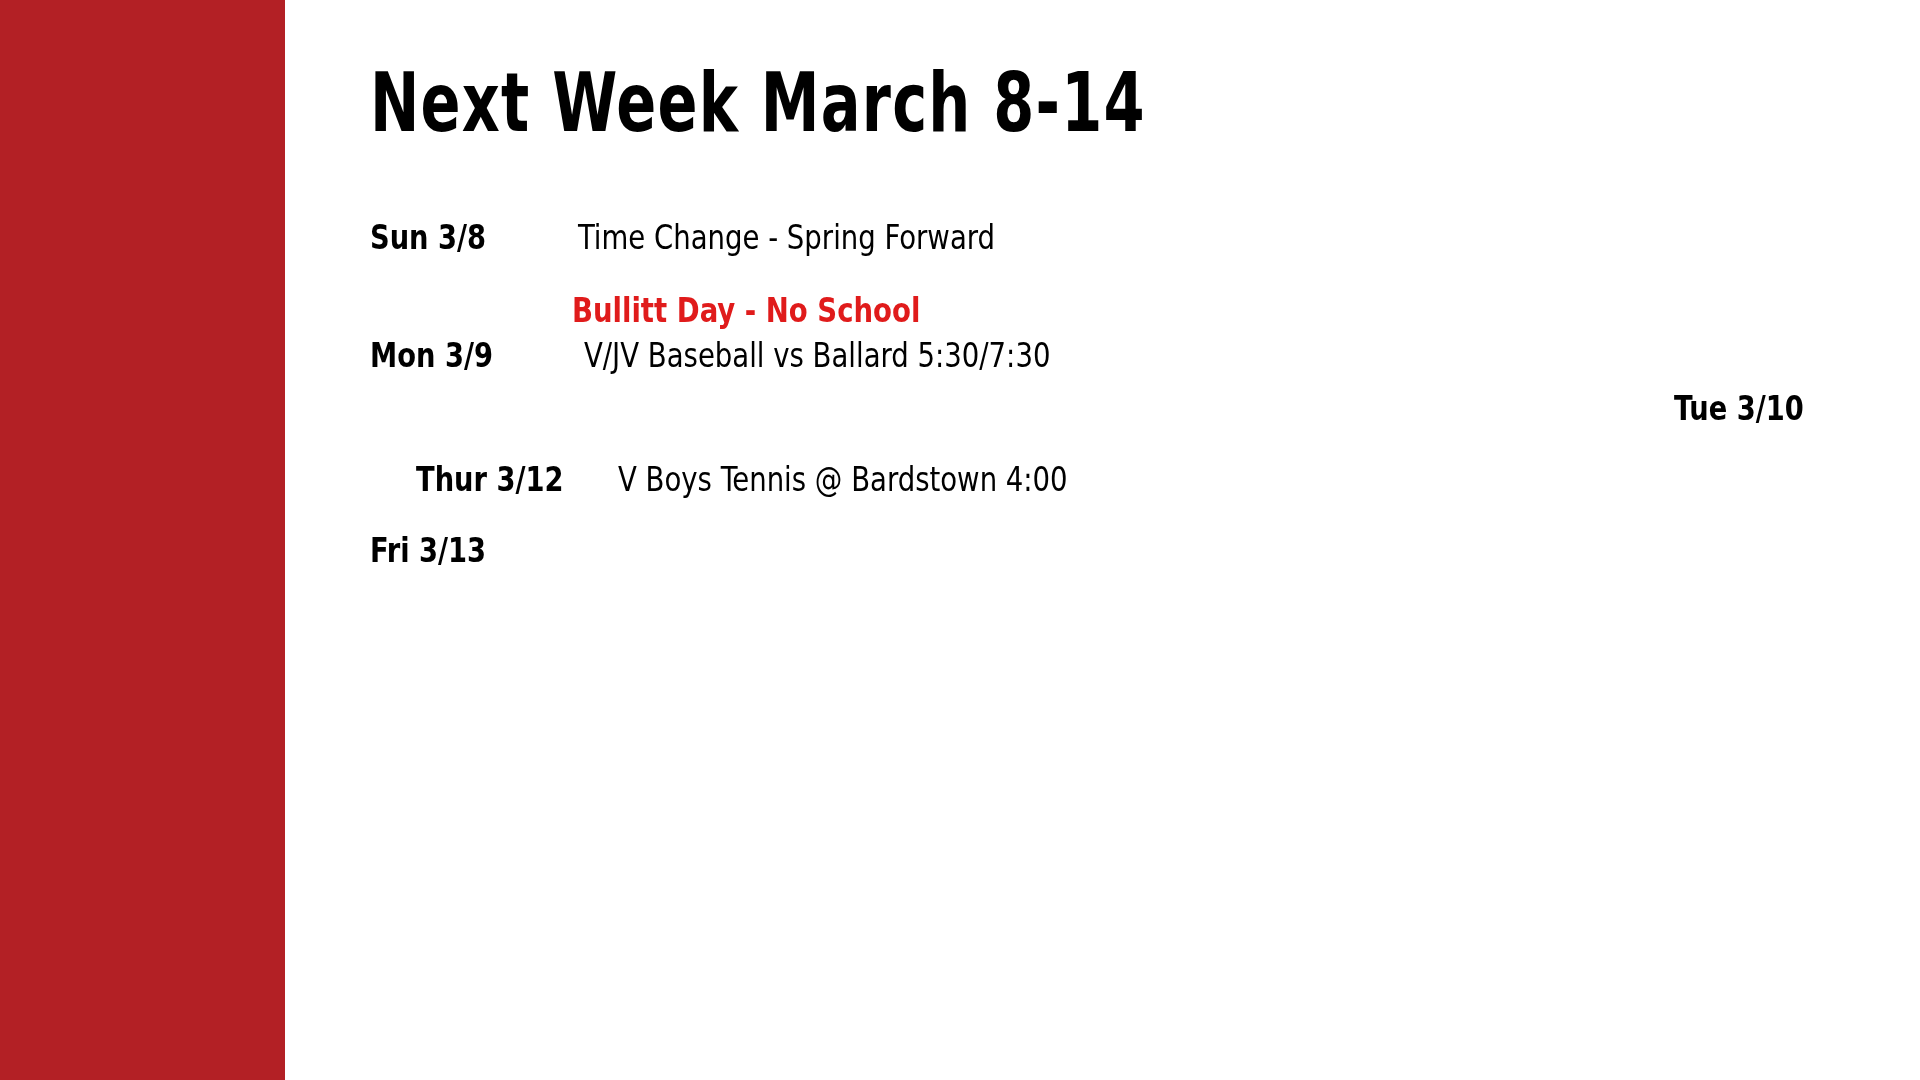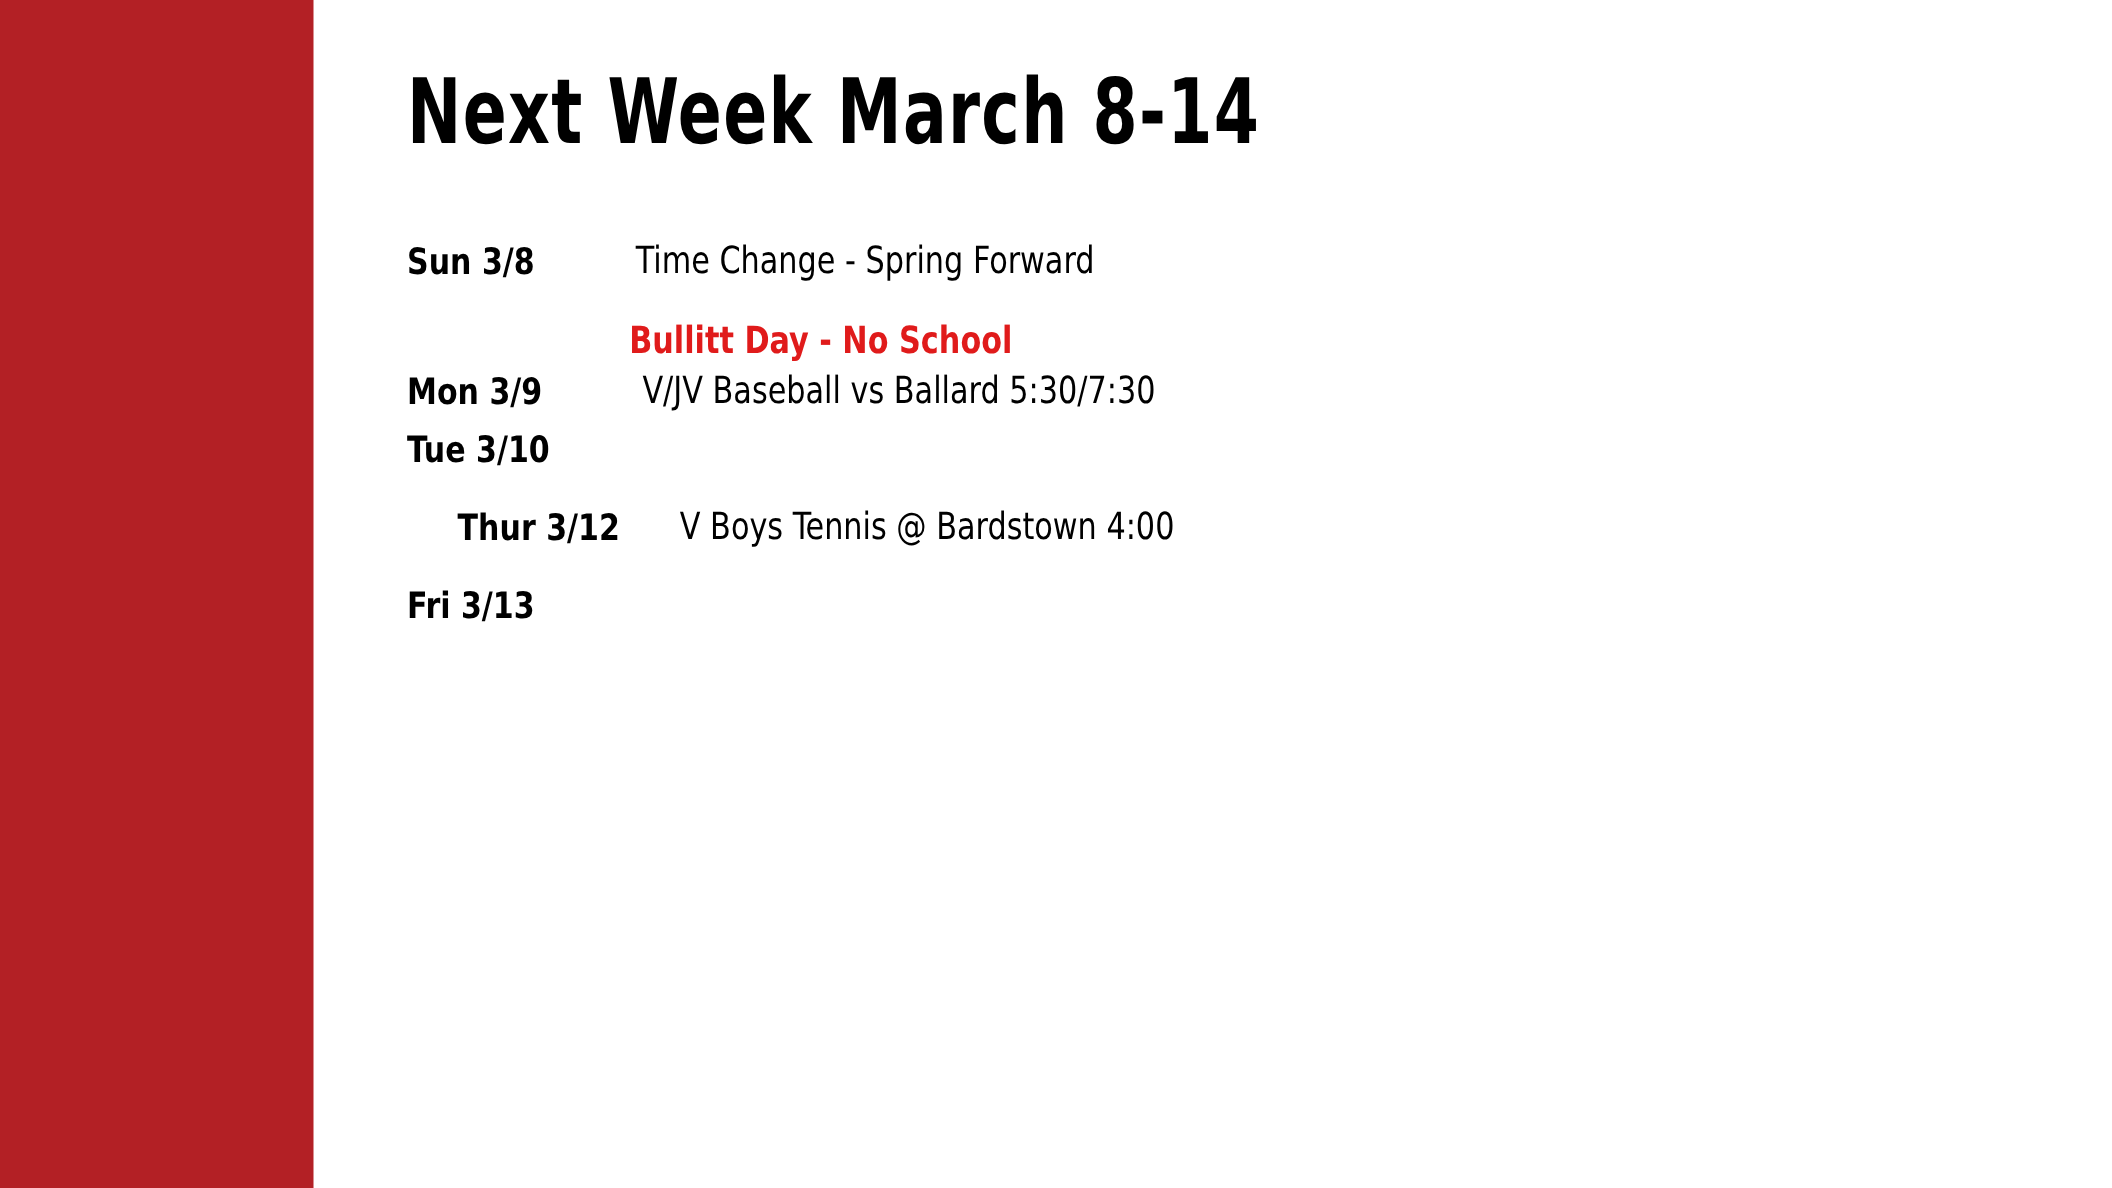--- a/index.html
+++ b/index.html
@@ -100,21 +100,21 @@
     color: #E01B1B;
   }
 
   .indent-0 { margin-left: 0px; }
   .indent-1 { margin-left: 12px; }
   .indent-2 { margin-left: 18px; }
   .indent-3 { margin-left: 6px; }
 
   .gap-sun { margin-bottom: 28px; }
   .gap-mon { margin-bottom: 8px; }
-  .gap-tue { margin-bottom: 26px; }
+  .gap-tue { margin-bottom: 26px; flex-direction: column; }
   .gap-thu { margin-bottom: 26px; margin-left: 46px; }
   .gap-fri { margin-bottom: 14px; }
 </style>
 </head>
 <body>
 
 <div id="slide" style="background: rgb(255, 255, 255);">
 
   <div id="sidebar-bar" style="background: rgb(179, 32, 37);"></div>
 

